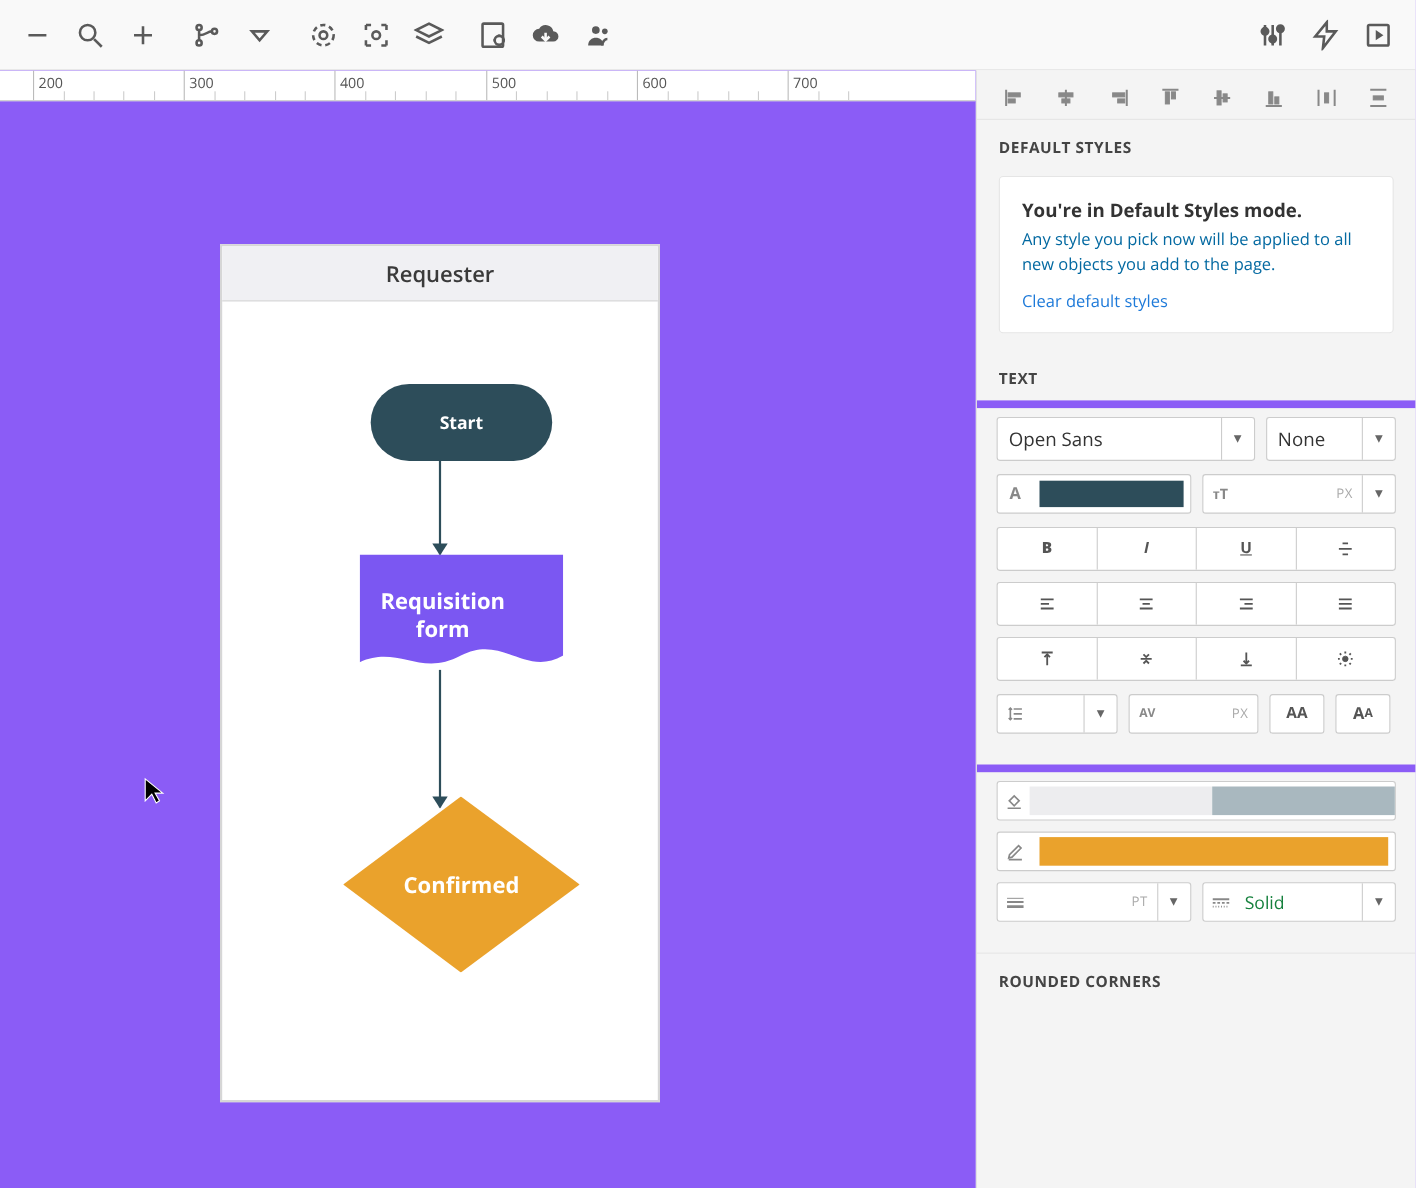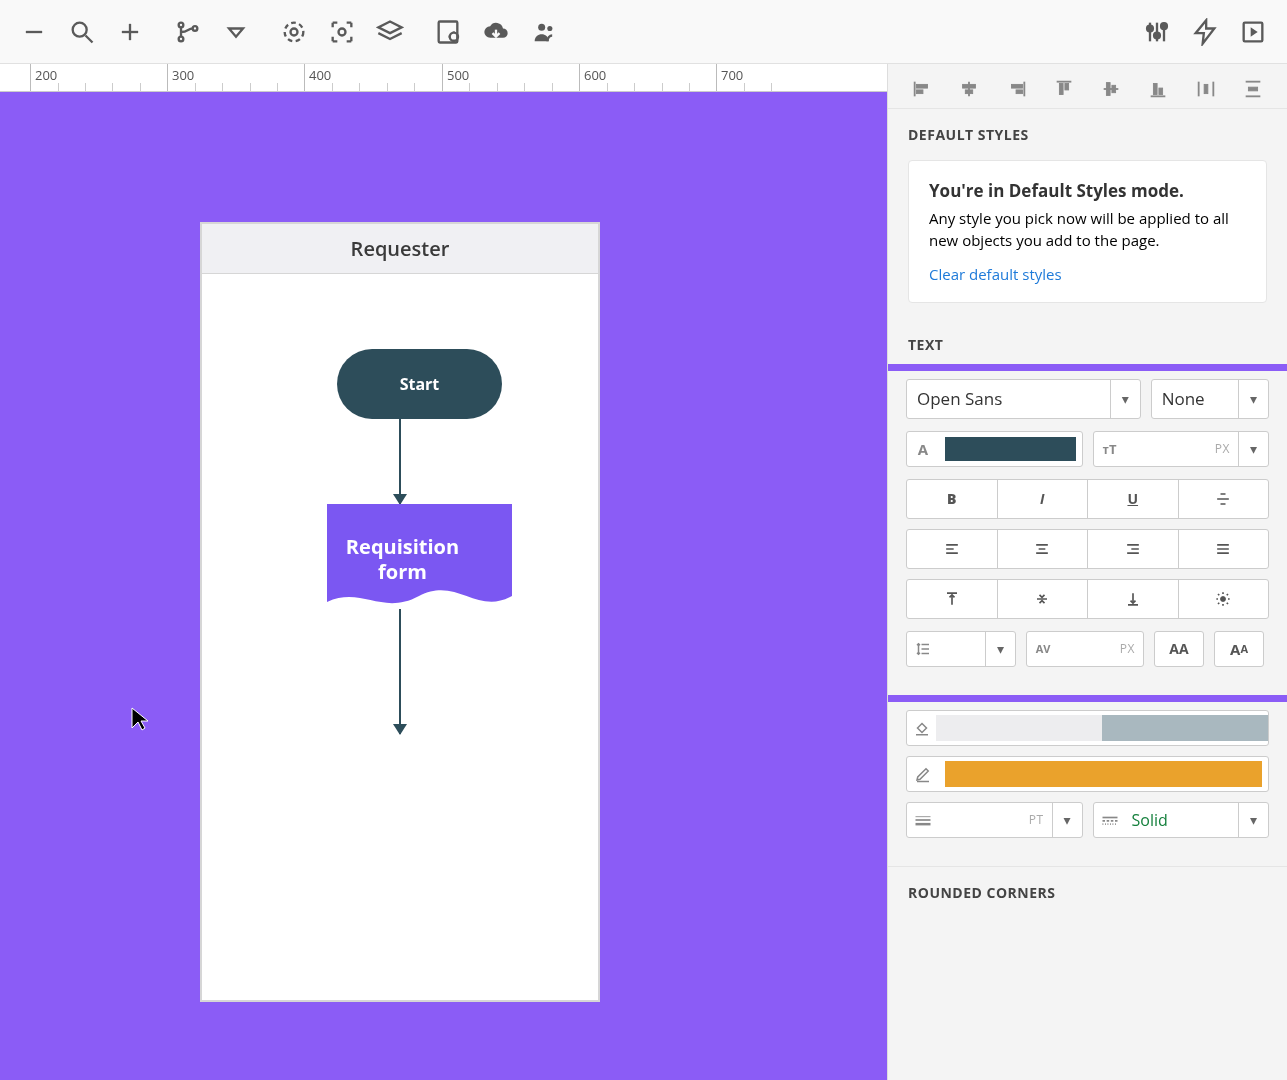--- a/index.html
+++ b/index.html
@@ -36,21 +36,21 @@
   
   .sidepanel{width:400px;background:#f4f4f4;border-left:1px solid #ddd;overflow-y:auto;overflow-x:hidden;font-size:14px;}
   .sidepanel::-webkit-scrollbar{width:10px;}
   .sidepanel::-webkit-scrollbar-thumb{background:#ccc;border-radius:5px;}
   .align-row{display:flex;justify-content:space-between;padding:12px 18px 6px;border-bottom:1px solid #e5e5e5;}
   .align-row .abtn{width:32px;height:26px;display:flex;align-items:center;justify-content:center;color:#888;cursor:pointer;}
   .align-row .abtn svg{width:22px;height:22px;stroke:#888;fill:#888;}
   .section-title{padding:16px 20px 10px;font-size:14px;font-weight:700;letter-spacing:.5px;color:#444;}
   .info-card{margin:6px 20px 16px;background:#fff;border:1px solid #e5e5e5;border-radius:4px;padding:18px 20px;}
   .info-card b{display:block;font-size:17px;color:#333;margin-bottom:6px;}
-  .info-card p{font-size:15px;color:#000000;line-height:1.45;margin-bottom:12px;}
+  .info-card p{font-size:15px;color:#0369a1;line-height:1.45;margin-bottom:12px;}
   .info-card a{color:#1e7ad9;font-size:15px;text-decoration:none;cursor:pointer;}
   .panel-block{padding:8px 18px 16px;border-top:7px solid #8b5cf6;}
   .ctrl-row{display:flex;gap:10px;margin-bottom:12px;}
   .select{flex:1;display:flex;align-items:center;border:1px solid #ccc;background:#fff;height:40px;border-radius:3px;position:relative;}
   .select .val{flex:1;padding:0 10px;font-size:17px;color:#333;}
   .select .caret, .input-group .caret{width:30px;border-left:1px solid #ccc;display:flex;align-items:center;justify-content:center;color:#666;cursor:pointer;height:100%;}
   .input-group{display:flex;border:1px solid #ccc;background:#fff;height:36px;border-radius:3px;align-items:center;font-size:14px;color:#888;}
   .color-swatch{flex:1;height:24px;margin:0 6px;}
   .btn-grid{display:flex;border:1px solid #ccc;border-radius:3px;overflow:hidden;background:#fff;margin-bottom:10px;}
   .btn-grid .gbtn{flex:1;height:38px;display:flex;align-items:center;justify-content:center;border-left:1px solid #ccc;color:#555;cursor:pointer;font-weight:700;}
@@ -219,20 +219,26 @@
       <div class="shape doc-shape">
         <svg viewBox="0 0 185 110">
             <path d="M0 0 H185 V92 C150 112 130 72 92 92 C55 112 35 82 0 98 Z" fill="#7b57f2"></path>
           </svg>
         <div class="label">Requisition form</div>
       </div>
       <div class="arrow" style="top:385px;height:125px;">
           <div class="head"></div>
         </div>
 
+      <div class="shape decision-shape">
+        <svg viewBox="0 0 215 160">
+            <polygon points="107,0 215,80 107,160 0,80" fill="#eaa22c"></polygon>
+          </svg>
+        <div class="label">Confirmed</div>
+      </div>
     </div>
 
     <div class="cursor">
       <svg width="20" height="26" viewBox="0 0 20 26">
           <path d="M2 2 L2 22 L8 16 L12 24 L15 22 L11 15 L18 15 Z" fill="#000" stroke="#fff" stroke-width="1"></path>
         </svg>
     </div>
   </div>
 
   <div class="sidepanel">

